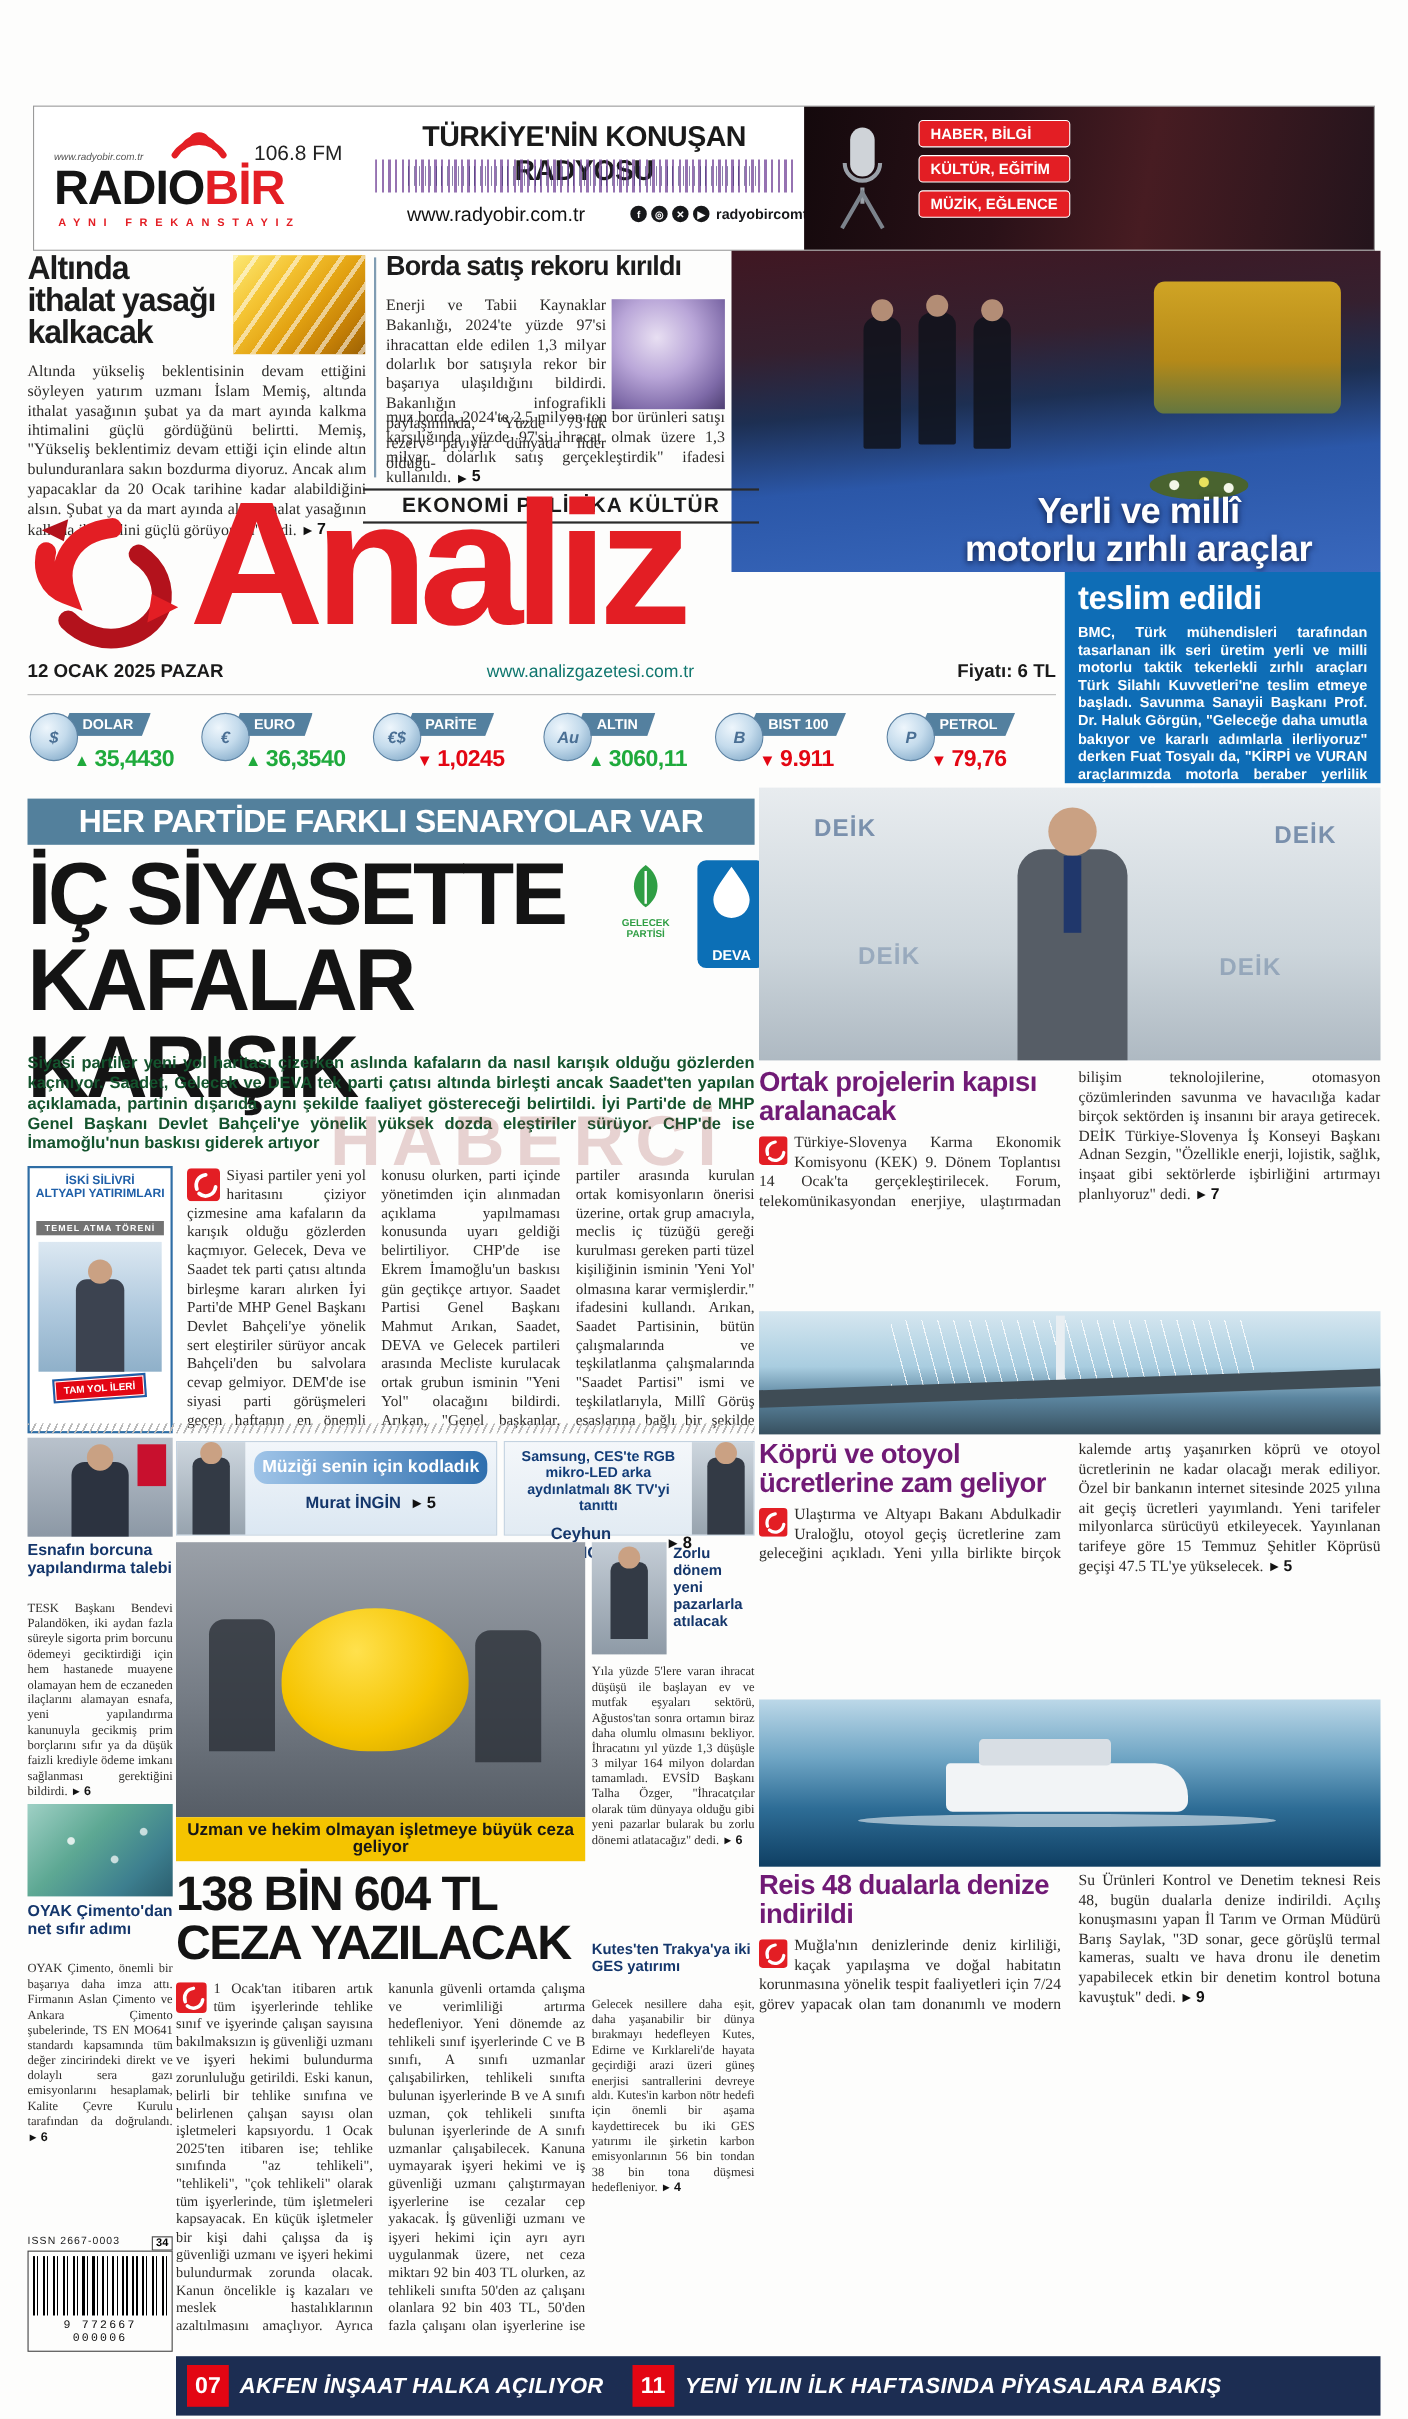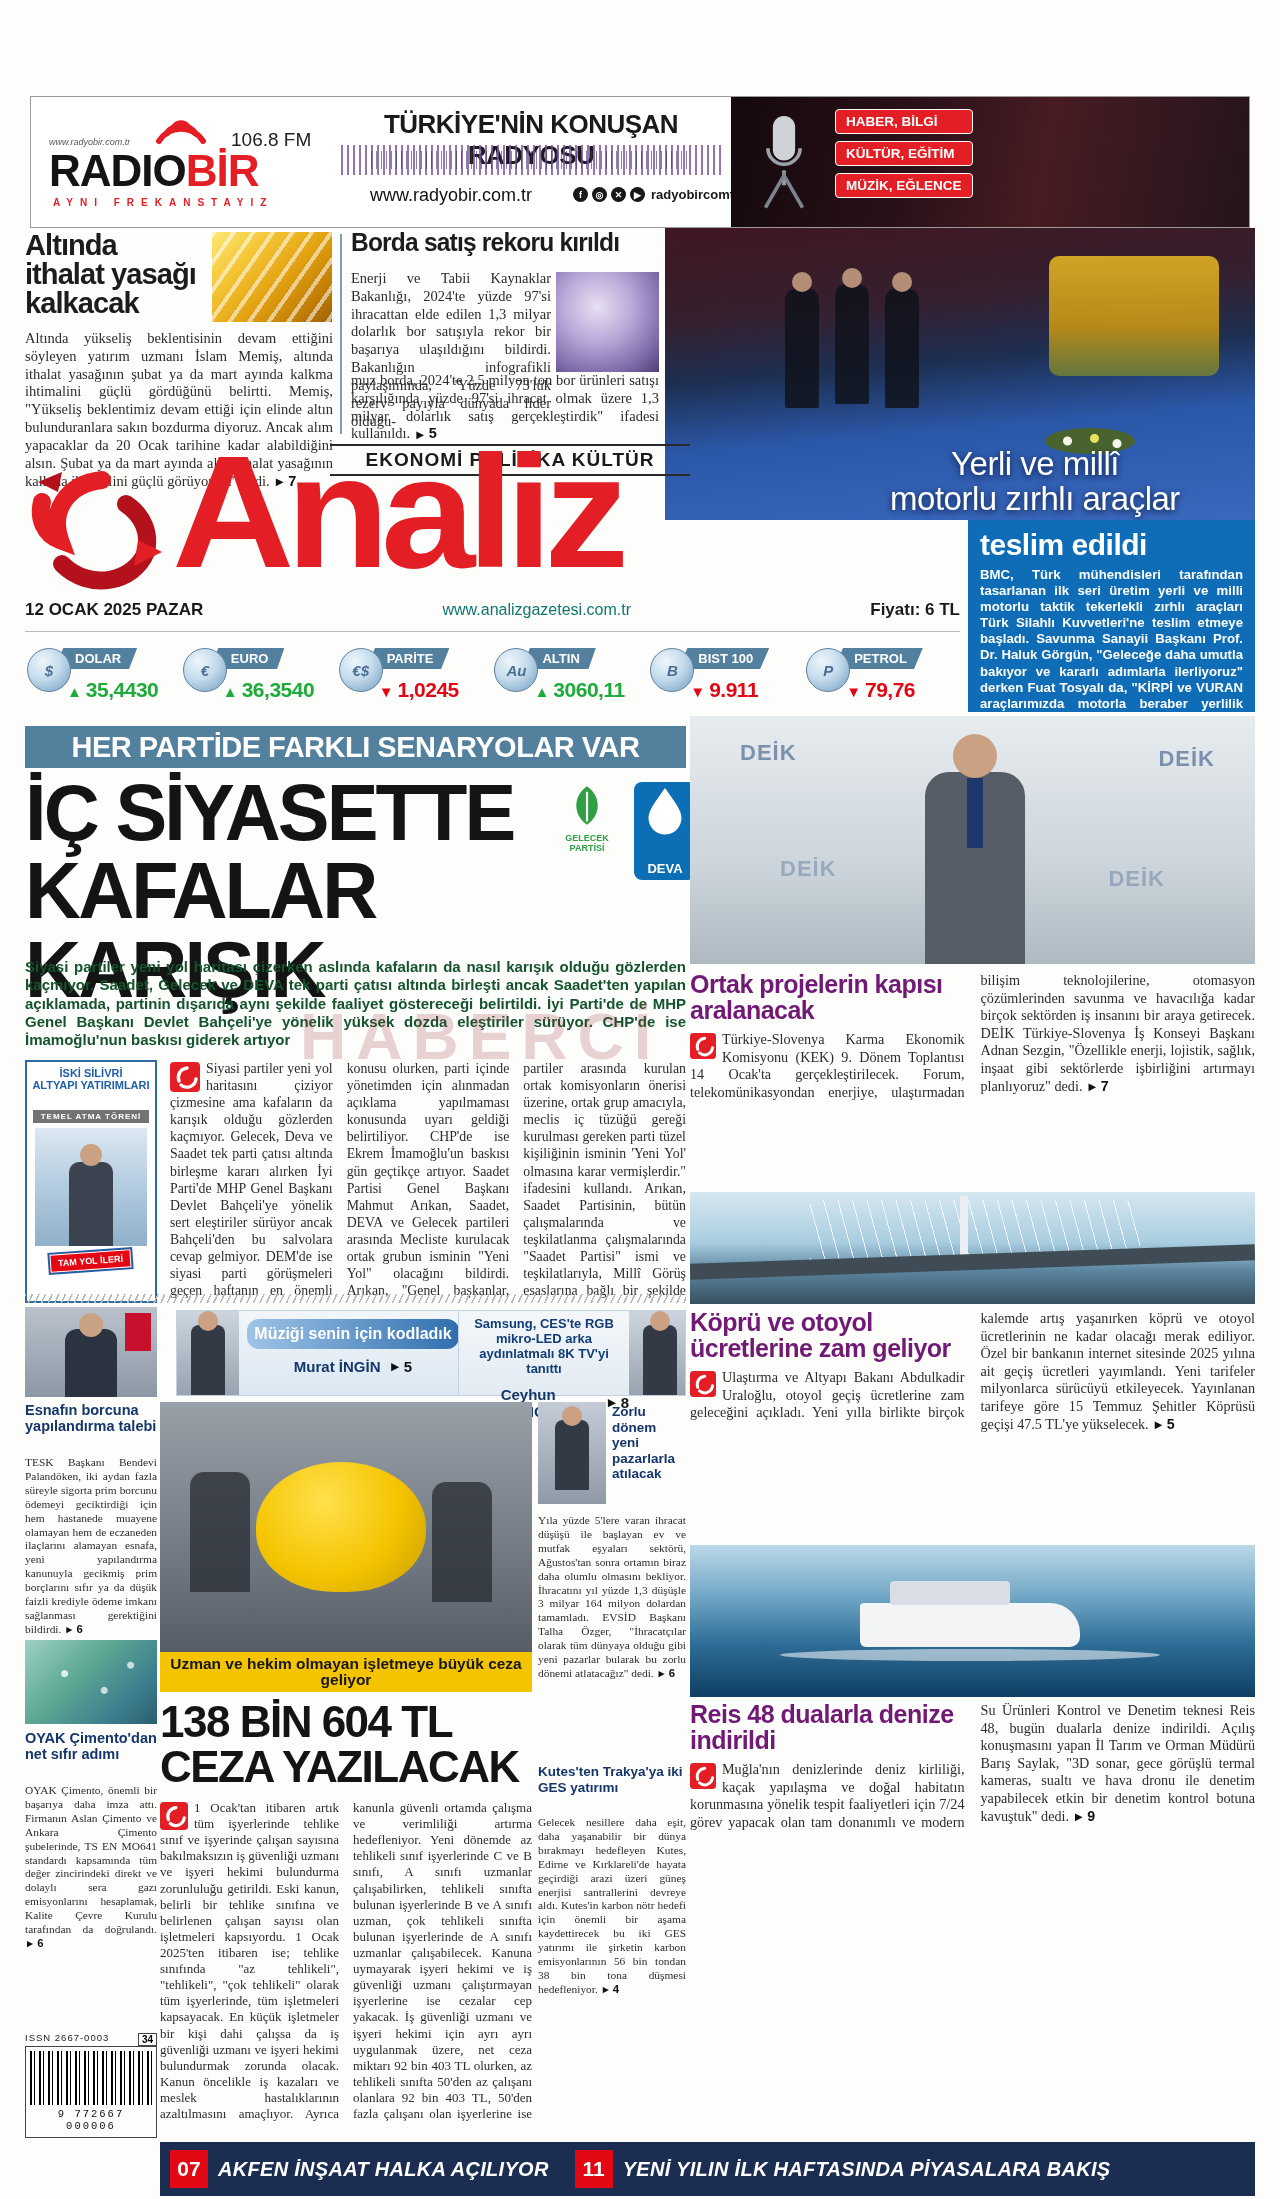--- a/index.html
+++ b/index.html
@@ -57,21 +57,21 @@
   .borda-body2{left:351px;top:372px;width:308px;height:66px;font-size:14.5px;line-height:1.23;}
 
   .yerli-photo{left:665px;top:228px;width:590px;height:292px;
       background:linear-gradient(175deg,#401722 0%,#35202f 28%,#1d2f52 46%,#2b57a8 66%,#3968bd 100%);}
   .vehicle{position:absolute;right:36px;top:28px;width:170px;height:120px;border-radius:10px;
       background:linear-gradient(180deg,#e0b324 0%,#c49414 60%,#6b7d3a 100%);opacity:.9;}
   .fig{position:absolute;width:34px;height:120px;border-radius:12px 12px 2px 2px;background:#10131c;opacity:.85;}
   .fig:before{content:"";position:absolute;left:7px;top:-16px;width:20px;height:20px;border-radius:50%;background:#c9a183;}
   .flowers{position:absolute;right:120px;bottom:66px;width:90px;height:26px;border-radius:50%;
       background:radial-gradient(circle at 25% 50%,#f3f6e8 0 4px,transparent 5px),radial-gradient(circle at 55% 40%,#e8e15d 0 4px,transparent 5px),radial-gradient(circle at 80% 60%,#f3f6e8 0 4px,transparent 5px),#49632f;}
-  .yerli-head{position:absolute;left:160px;bottom:4px;width:420px;text-align:center;color:#fff;font-weight:400;
+  .yerli-head{position:absolute;left:160px;bottom:4px;width:420px;text-align:center;color:#fff;font-weight:700;
       line-height:1.04;font-size:33px;letter-spacing:-0.5px;text-shadow:0 2px 6px rgba(0,10,40,.8);}
   .bmc-box{left:968px;top:520px;width:287px;height:192px;background:#0e6db6;color:#fff;padding:10px 12px;box-sizing:border-box;}
   .bmc-title{text-align:left;font-size:30px;font-weight:900;line-height:1;margin-bottom:7px;letter-spacing:-0.5px;}
   .bmc-body{font-size:13.2px;font-weight:bold;line-height:1.22;text-align:justify;}
   .bmc-box .pref{color:#fff;}
 
   
   .tagline-wrap{left:330px;top:444px;width:360px;text-align:center;border-top:2px solid #2a2a2a;border-bottom:2px solid #2a2a2a;padding:3px 0;}
   .tagline{font-size:19px;font-weight:900;color:#1a1a1a;letter-spacing:1px;}
   .mast-logo{left:30px;top:468px;}
@@ -165,21 +165,21 @@
   .aerial-photo:before{content:"";display:block;width:100%;height:100%;
       background:radial-gradient(circle at 30% 40%,rgba(255,255,255,.8) 0 3px,transparent 4px),radial-gradient(circle at 60% 60%,rgba(255,255,255,.7) 0 3px,transparent 4px),radial-gradient(circle at 80% 30%,rgba(255,255,255,.7) 0 3px,transparent 4px);}
   .oyak-t{top:1730px;} .oyak-b{top:1784px;height:210px;}
   .issn{left:25px;top:2032px;width:132px;font-size:9.5px;color:#222;letter-spacing:1px;}
   .barcode-wrap{left:25px;top:2046px;width:132px;height:92px;border:1px solid #444;box-sizing:border-box;padding:4px;}
   .bars{height:54px;background:repeating-linear-gradient(90deg,#000 0 2px,#fff 2px 4px,#000 4px 5px,#fff 5px 9px);}
   .bdigits{font-family:"Liberation Mono",monospace;font-size:10.5px;letter-spacing:2px;color:#111;text-align:center;margin-top:3px;}
   .edition{position:absolute;right:-1px;top:-14px;border:1px solid #444;background:#fff;font-size:10px;font-weight:bold;padding:0 3px;}
 
   
-  .banner1{left:160px;top:1310px;width:292px;height:86px;background:linear-gradient(180deg,#f2f6fa,#dbe7f2);border:1px solid #c3d2e0;box-sizing:border-box;display:flex;position:absolute;margin-left:16px;}
+  .banner1{left:160px;top:1310px;width:292px;height:86px;background:linear-gradient(180deg,#f2f6fa,#dbe7f2);border:1px solid #c3d2e0;box-sizing:border-box;display:flex;position:absolute;}
   .b1-photo{width:62px;height:100%;background:linear-gradient(180deg,#cdd6de,#97a3ae);position:relative;flex:none;}
   .head-fig{position:absolute;left:14px;top:14px;width:34px;height:70px;background:#333a45;border-radius:8px 8px 0 0;}
   .head-fig:before{content:"";position:absolute;left:7px;top:-14px;width:20px;height:20px;border-radius:50%;background:#caa183;}
   .b1-right{flex:1;text-align:center;padding-top:8px;}
   .b1-bar{margin:0 8px;background:linear-gradient(90deg,#9fc4e8,#2f6fae);color:#fff;font-size:16px;font-weight:900;padding:6px 4px;border-radius:12px;}
   .b-author{margin-top:9px;font-size:15px;font-weight:900;color:#14366b;display:flex;align-items:center;justify-content:center;gap:8px;}
   .banner2{left:458px;top:1310px;width:228px;height:86px;background:linear-gradient(180deg,#f4f7fa,#e2ebf3);border:1px solid #c3d2e0;box-sizing:border-box;display:flex;position:absolute;}
   .b2-left{flex:1;text-align:center;padding-top:6px;}
   .b2-title{font-size:13px;font-weight:900;color:#123c77;line-height:1.15;padding:0 6px;}
   .b2-photo{width:56px;height:100%;background:linear-gradient(180deg,#cdd6de,#97a3ae);position:relative;flex:none;}

